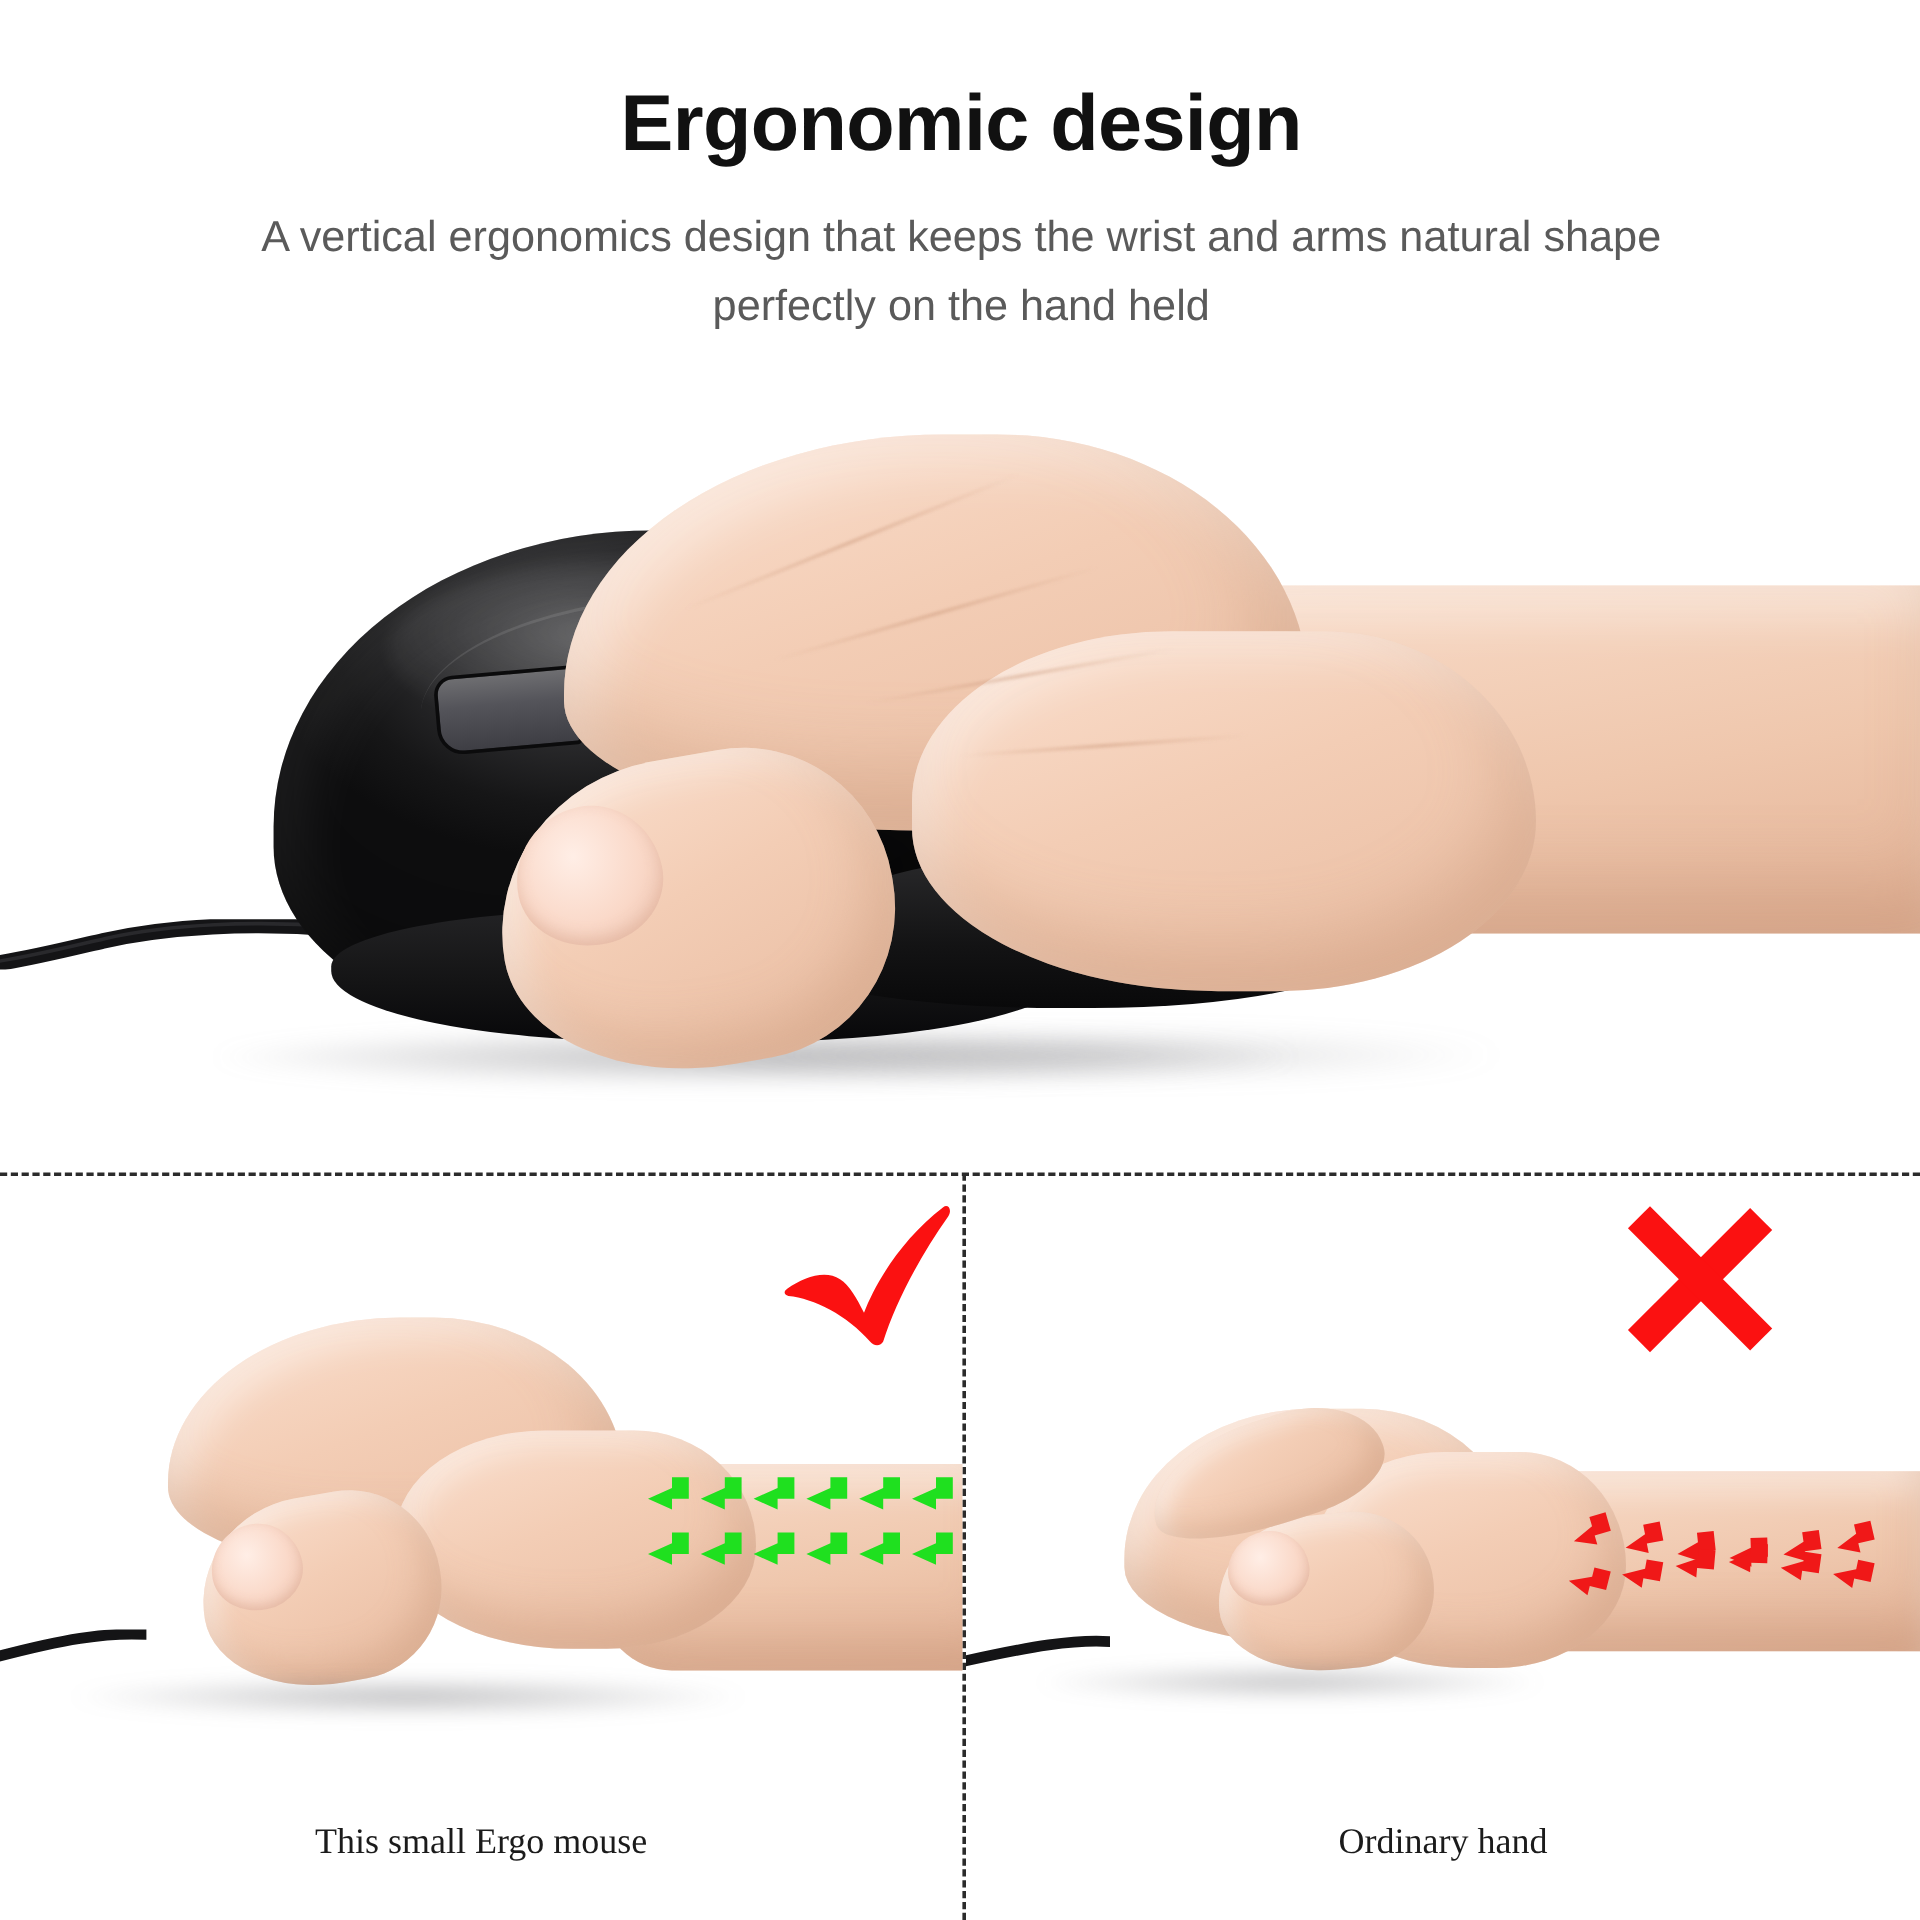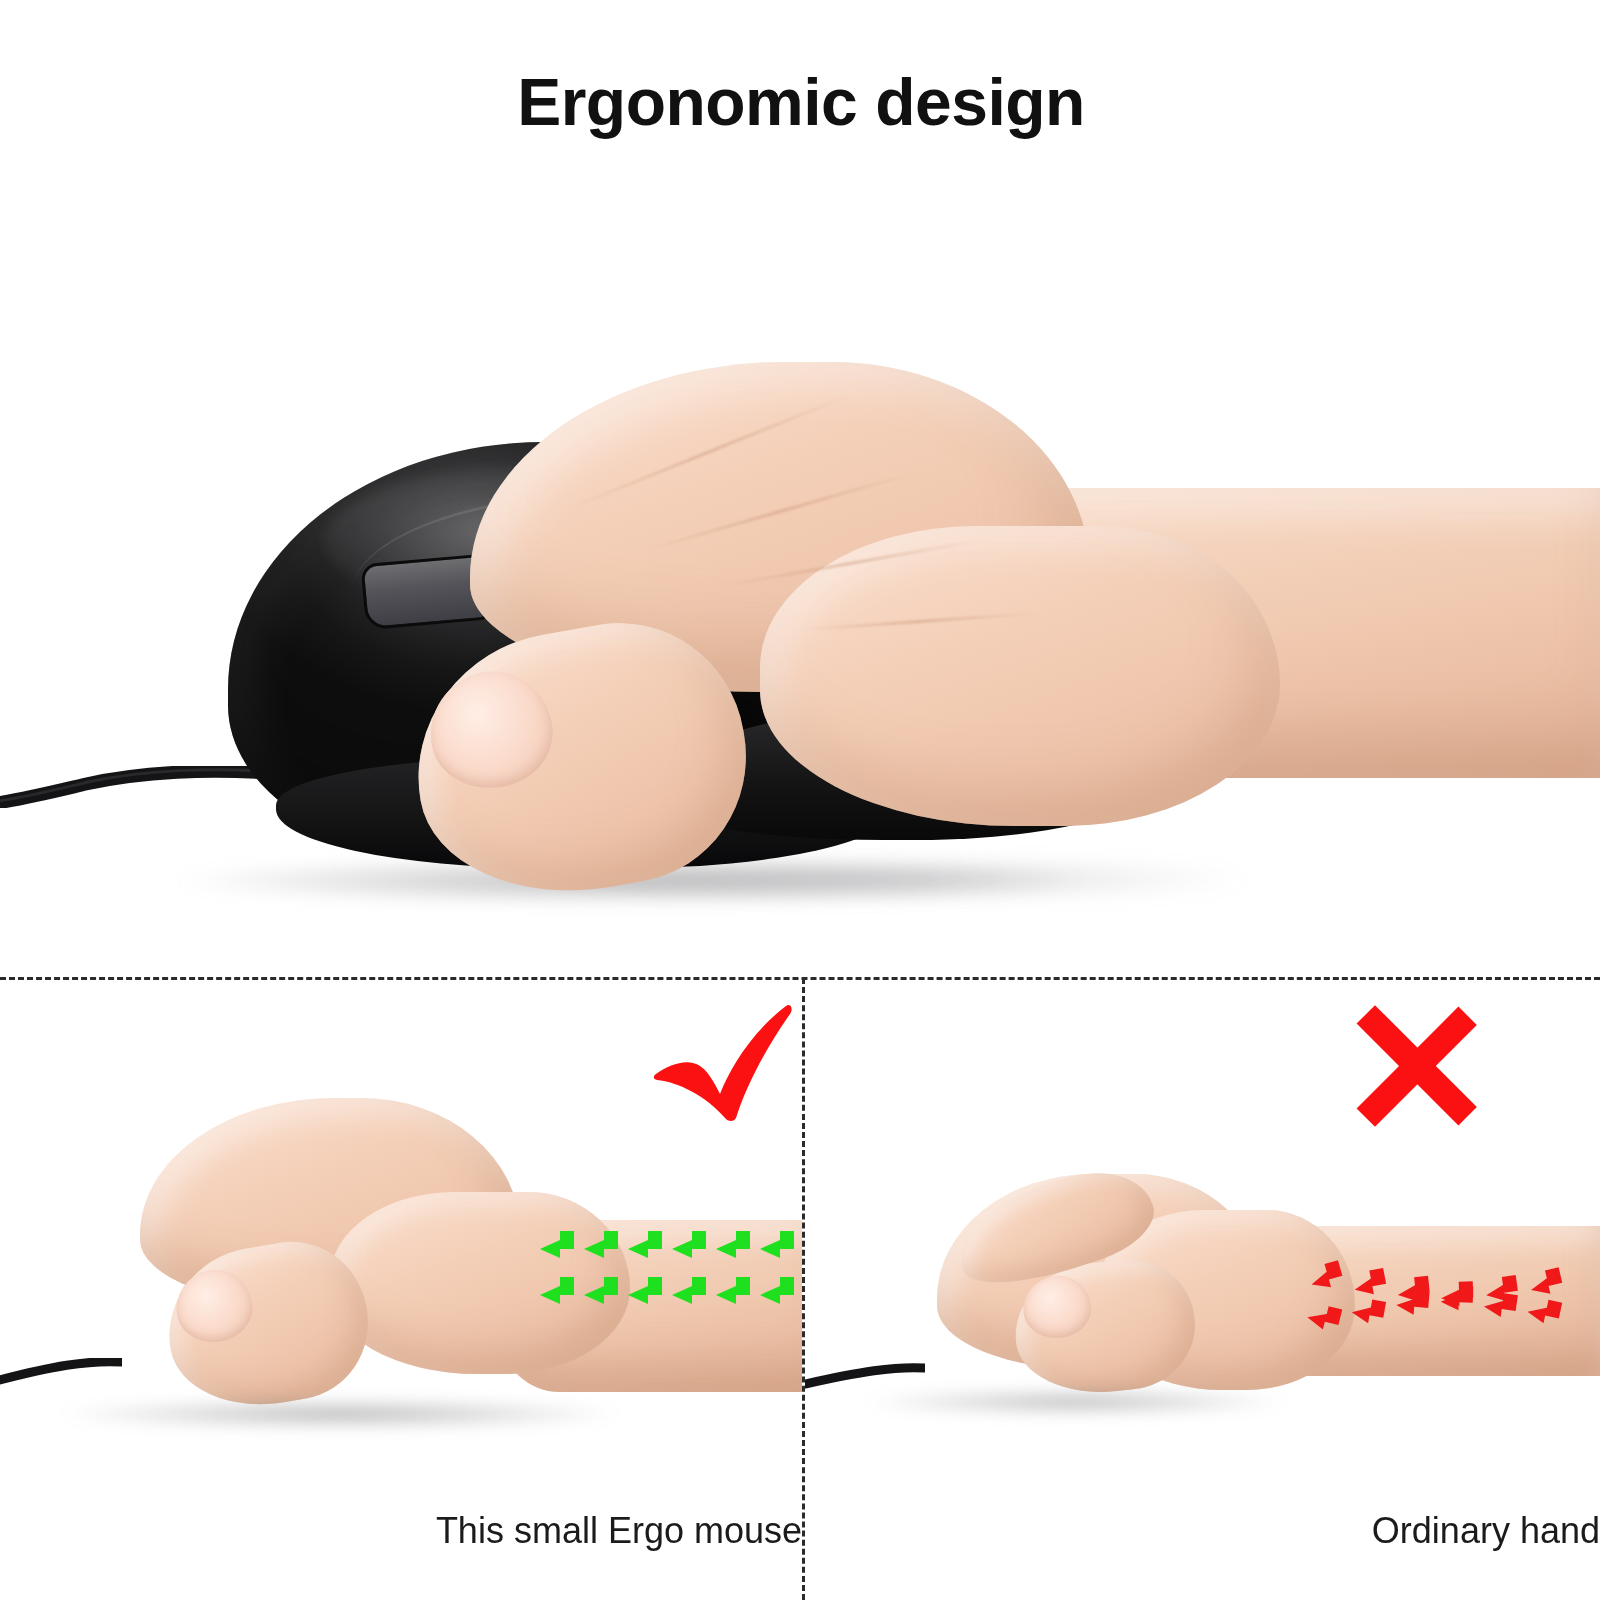--- a/index.html
+++ b/index.html
@@ -149,21 +149,21 @@
     border-left:3px dashed #2b2b2b;
   }
 
   
   .panel{ position:absolute; top:978px; height:622px; overflow:hidden; }
   .panel-left { left:0;    width:802px; }
   .panel-right{ left:805px; width:795px; }
 
   .caption{
     position:absolute; bottom:48px; width:100%;
-    text-align:right; font-size:36px; color:#1b1b1b; font-weight:400;
+    text-align:center; font-size:30px; color:#1b1b1b; font-weight:400;font-family:Liberation Serif, serif;
   }
 
   
   .check{ position:absolute; left:648px; top:1000px; width:150px; height:122px; }
   .cross{ position:absolute; left:1338px; top:1000px; width:156px; height:132px; }
   .vm2-shadow{
     position:absolute; left:60px; top:1398px; width:560px; height:32px;
     background:radial-gradient(ellipse at 50% 50%, rgba(90,90,95,.40) 0%, rgba(255,255,255,0) 72%);
     filter:blur(7px);
   }
@@ -174,20 +174,21 @@
   }
   .zone{ position:absolute; }
 </style>
 </head>
 <body>
 
 <div id="page">
 
   <div class="header">
     <div class="title">Ergonomic design</div>
+    <div class="subtitle">A vertical ergonomics design that keeps the wrist and arms natural shape perfectly on the hand held</div>
   </div>
 
   <div class="hero">
 
     <div class="surface-shadow"></div>
     <div class="surface-shadow2"></div>
 
     <svg class="cable" viewBox="0 0 290 42">
       <path d="M290 8 C220 2 150 6 96 18 C62 26 30 34 0 38" stroke="#141416" stroke-width="13" fill="none" stroke-linecap="round"></path>
       <path d="M290 6 C222 1 152 4 98 16 C64 24 32 32 2 36" stroke="#3b3b3f" stroke-width="3" fill="none" stroke-linecap="round" opacity=".55"></path>

